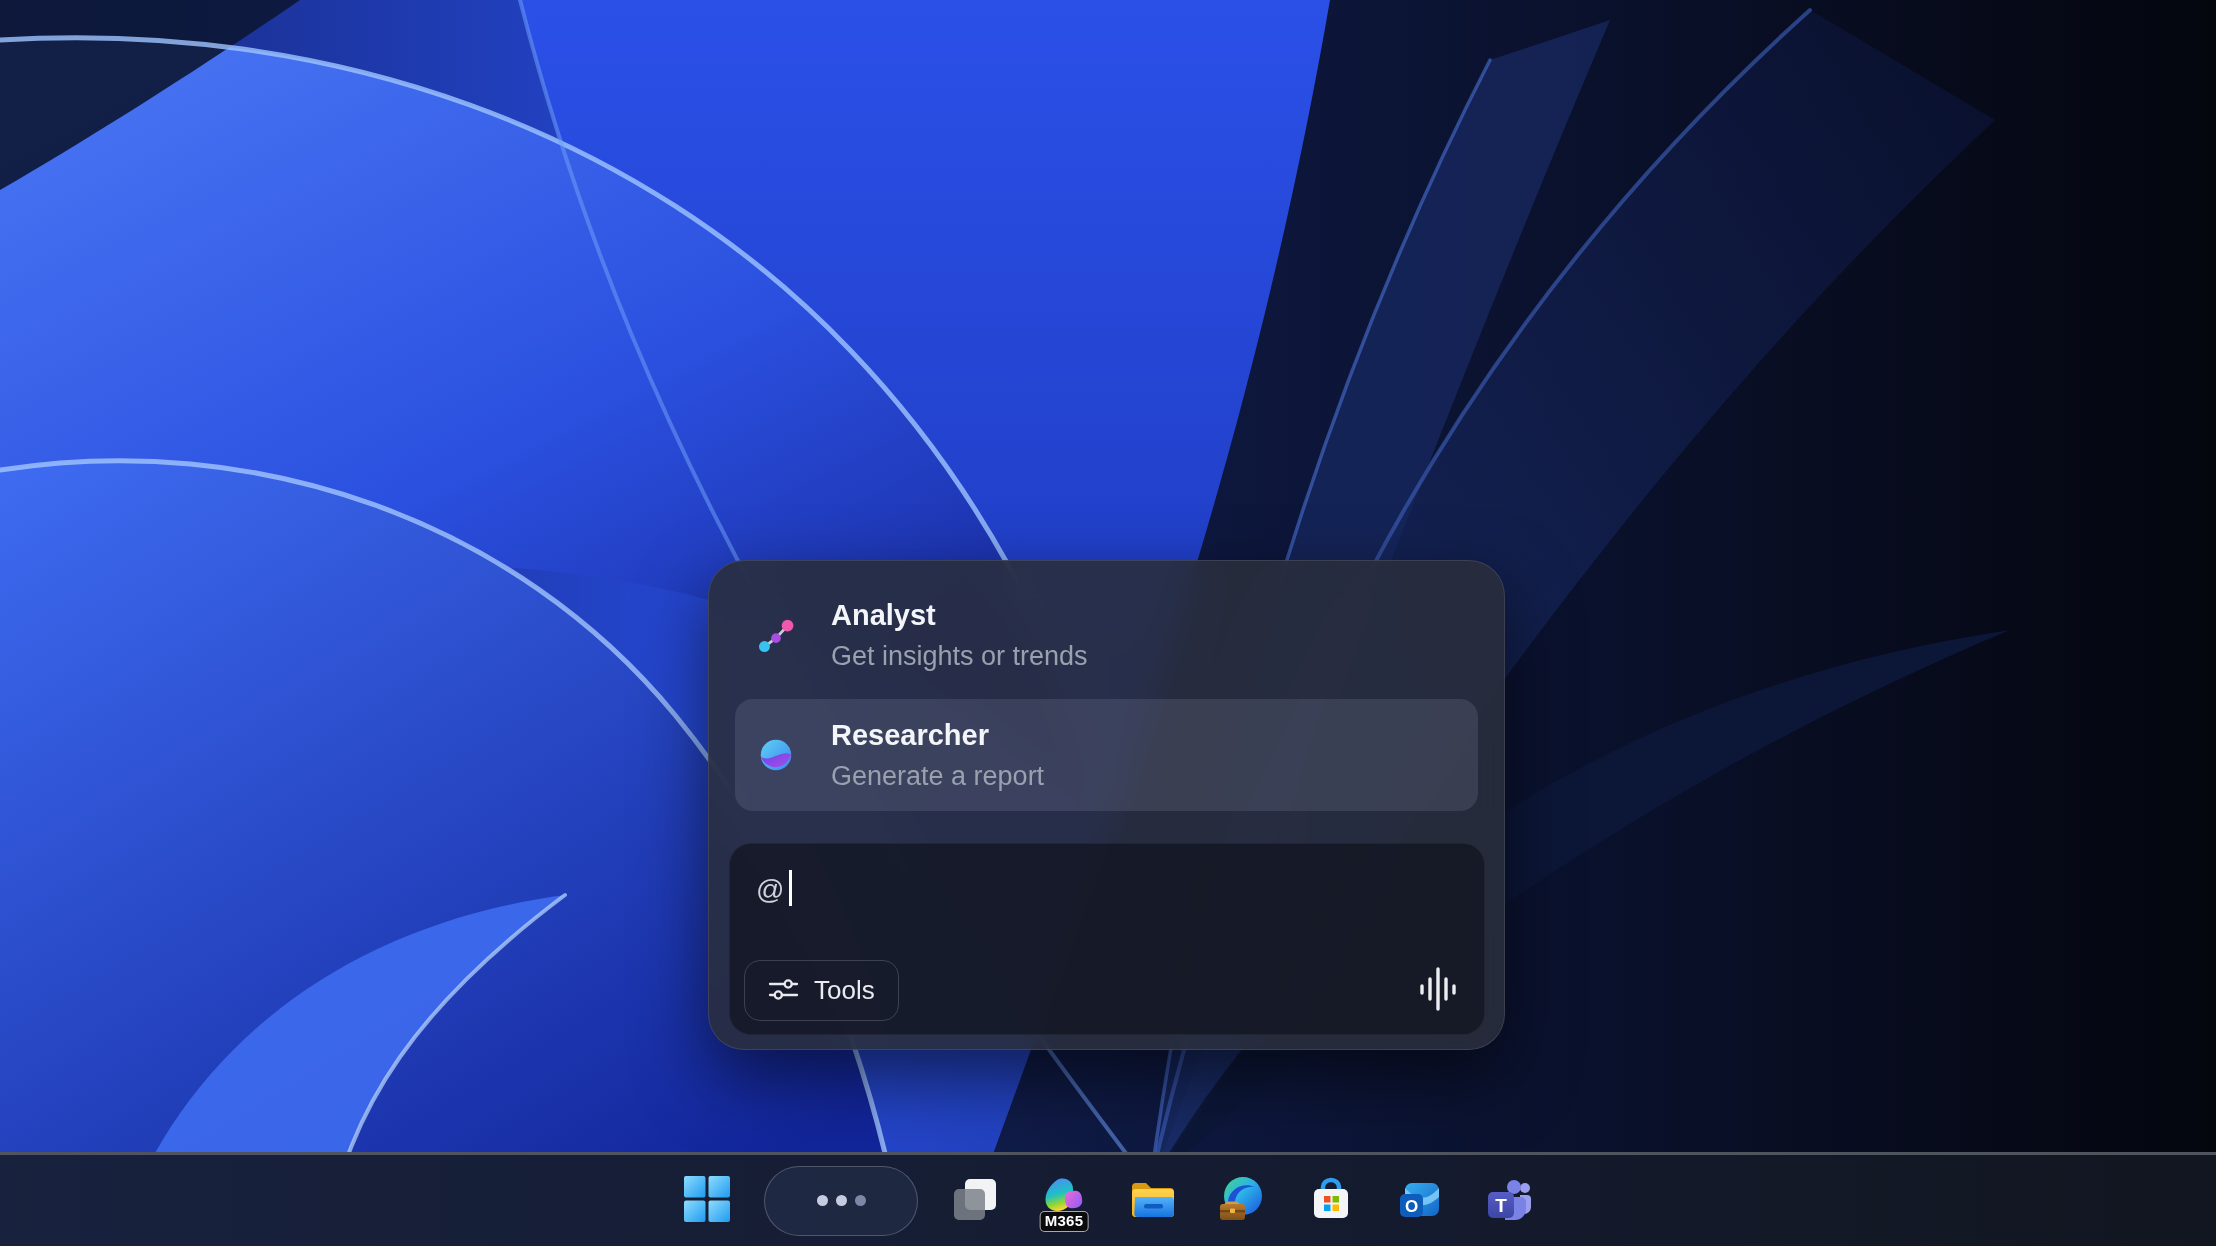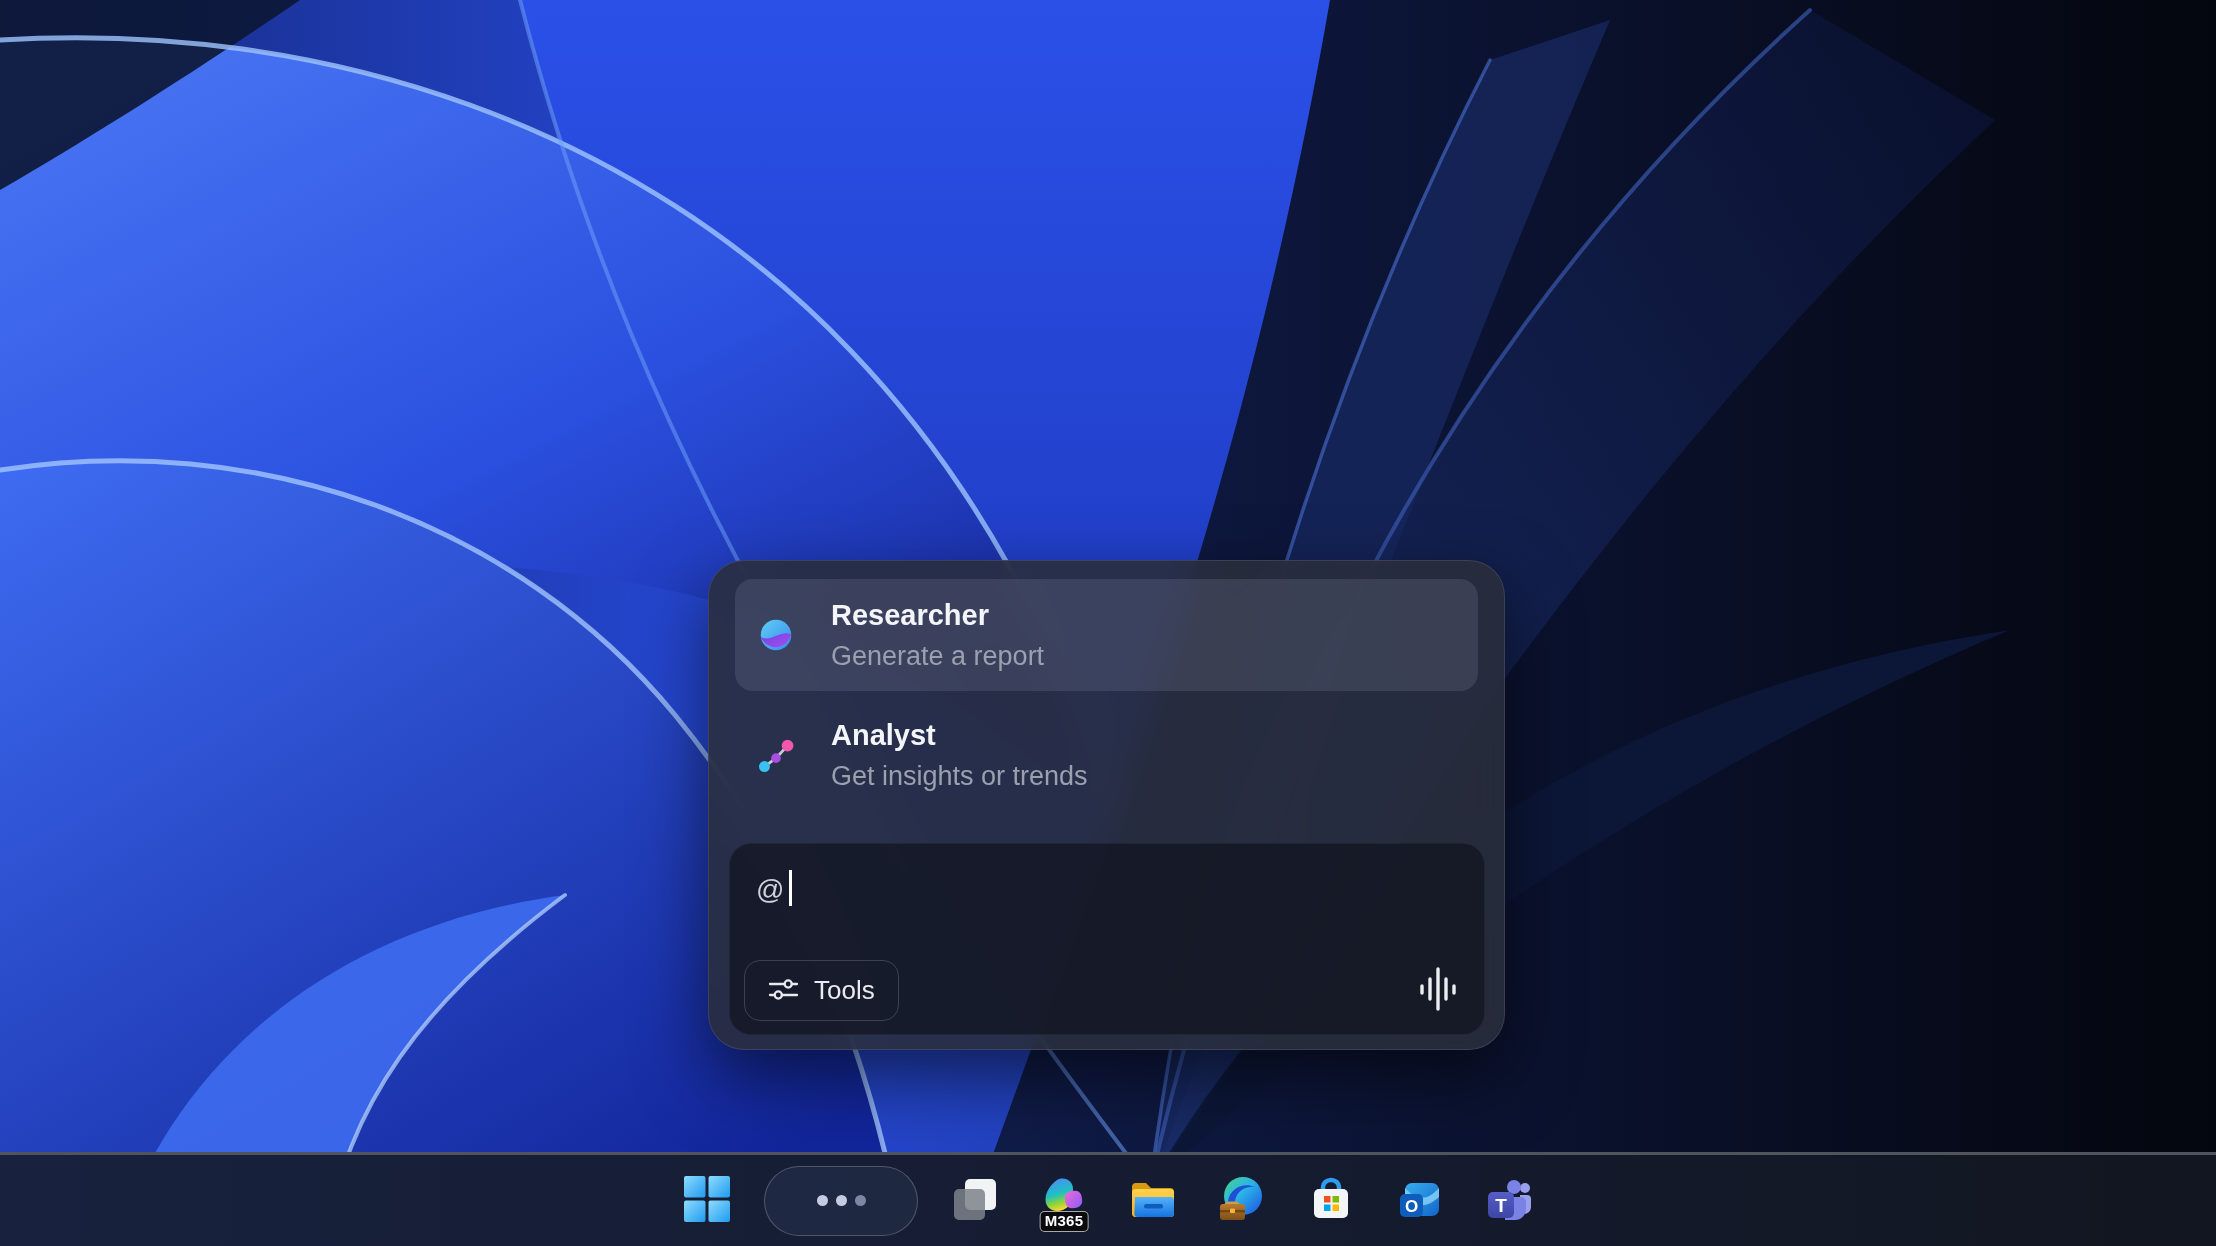--- a/index.html
+++ b/index.html
@@ -143,55 +143,55 @@
       <path d="M1150,1185 C1245,770 1420,360 1810,10" stroke="#3c5cb4" stroke-width="4" opacity="0.65"></path>
       <path d="M1150,1185 C1200,820 1300,430 1490,60" stroke="#4a6fd2" stroke-width="3.5" opacity="0.6"></path>
       <path d="M520,0 C640,470 880,830 1150,1185" stroke="#6e9cf8" stroke-width="4" opacity="0.55"></path>
     </g>
   </svg>
 
   <div class="agent-panel">
 
     <div class="agent-rows">
 
-      <div class="agent-row selected">
-        <span class="agent-icon">
-          <svg width="42" height="42" viewBox="0 0 40 40">
-            <defs>
-              <linearGradient id="resTop" x1="0" y1="0" x2="1" y2="1">
-                <stop offset="0" stop-color="#5fd0f5"></stop>
-                  <stop offset="1" stop-color="#3a86ee"></stop>
-              </linearGradient>
-              <linearGradient id="resBot" x1="0" y1="0" x2="1" y2="1">
-                <stop offset="0" stop-color="#6d43e8"></stop>
-                  <stop offset="1" stop-color="#a84fe8"></stop>
-              </linearGradient>
-            </defs>
-            <circle cx="20" cy="20" r="14.5" fill="url(#resTop)"></circle>
-            <path d="M5.6,21.5 C13,28 26,14.5 34.4,19.5 C31,31 19,34.8 10.5,28.6 C8,26.7 6.3,24.2 5.6,21.5 Z" fill="url(#resBot)"></path>
-          </svg>
-        </span>
-        <div class="agent-text">
-          <div class="agent-title">Researcher</div>
-          <div class="agent-sub">Generate a report</div>
-        </div>
-      </div>
-
       <div class="agent-row">
         <span class="agent-icon">
           <svg width="42" height="42" viewBox="0 0 40 40">
             <path d="M9,31 L20,23 L31,11" stroke="#c9cdd6" stroke-width="2.6" fill="none" stroke-linecap="round"></path>
             <circle cx="9" cy="31" r="5.2" fill="#39c1f2"></circle>
             <circle cx="20" cy="23" r="4.6" fill="#a94ee0"></circle>
             <circle cx="31" cy="11" r="5.6" fill="#f257ae"></circle>
           </svg>
         </span>
         <div class="agent-text">
           <div class="agent-title">Analyst</div>
           <div class="agent-sub">Get insights or trends</div>
+        </div>
+      </div>
+
+      <div class="agent-row selected">
+        <span class="agent-icon">
+          <svg width="42" height="42" viewBox="0 0 40 40">
+            <defs>
+              <linearGradient id="resTop" x1="0" y1="0" x2="1" y2="1">
+                <stop offset="0" stop-color="#5fd0f5"></stop>
+                  <stop offset="1" stop-color="#3a86ee"></stop>
+              </linearGradient>
+              <linearGradient id="resBot" x1="0" y1="0" x2="1" y2="1">
+                <stop offset="0" stop-color="#6d43e8"></stop>
+                  <stop offset="1" stop-color="#a84fe8"></stop>
+              </linearGradient>
+            </defs>
+            <circle cx="20" cy="20" r="14.5" fill="url(#resTop)"></circle>
+            <path d="M5.6,21.5 C13,28 26,14.5 34.4,19.5 C31,31 19,34.8 10.5,28.6 C8,26.7 6.3,24.2 5.6,21.5 Z" fill="url(#resBot)"></path>
+          </svg>
+        </span>
+        <div class="agent-text">
+          <div class="agent-title">Researcher</div>
+          <div class="agent-sub">Generate a report</div>
         </div>
       </div>
 
     </div>
 
     <div class="prompt-box">
       <div class="prompt-value">
         <span>@</span><span class="caret"></span>
       </div>
 

